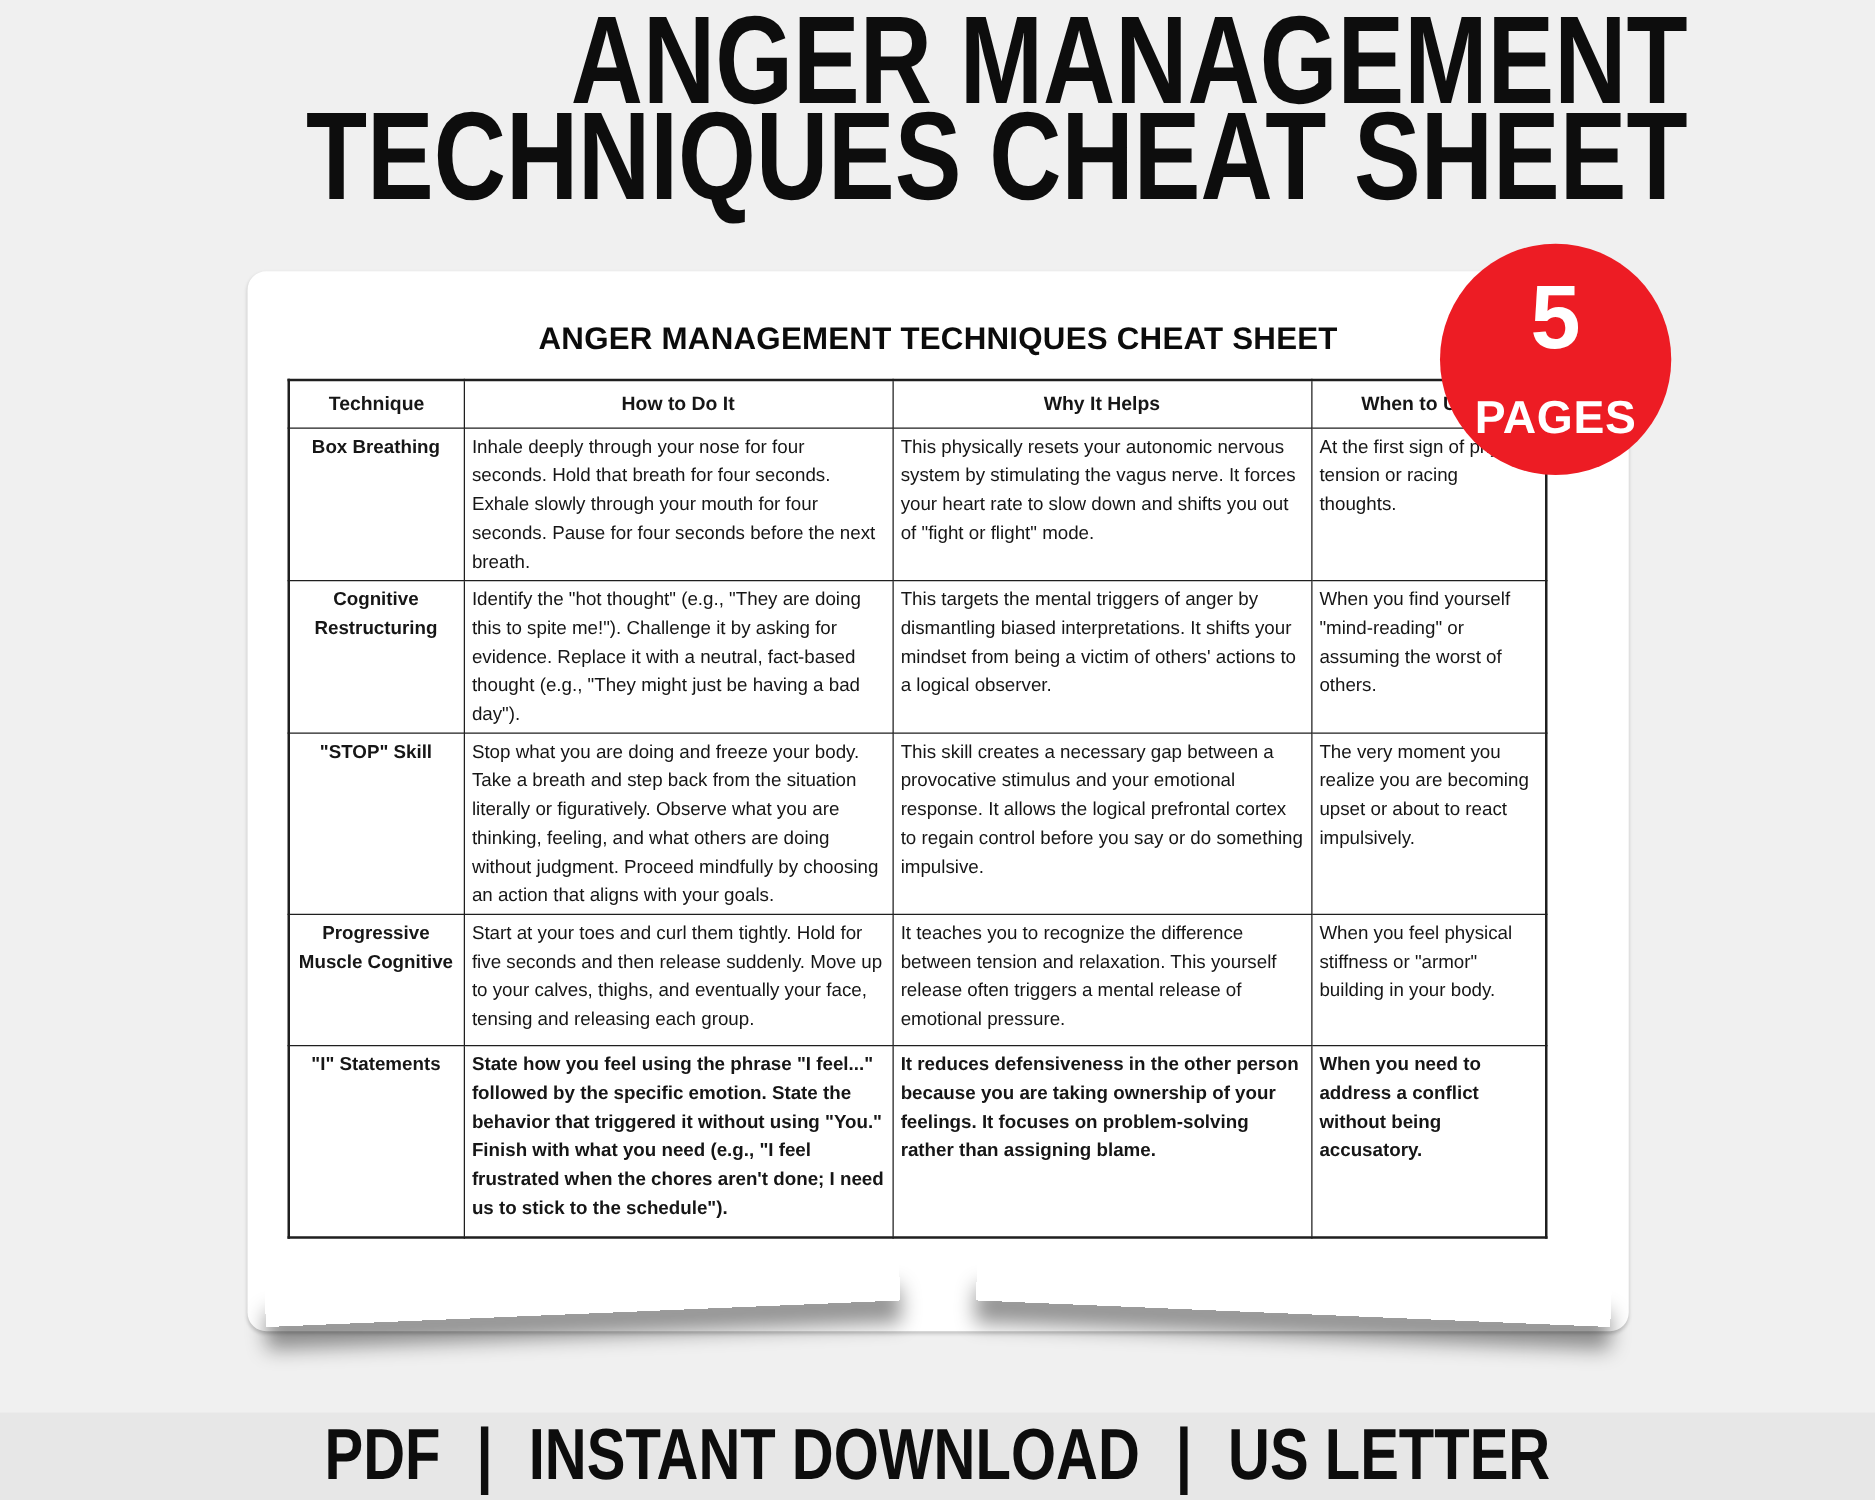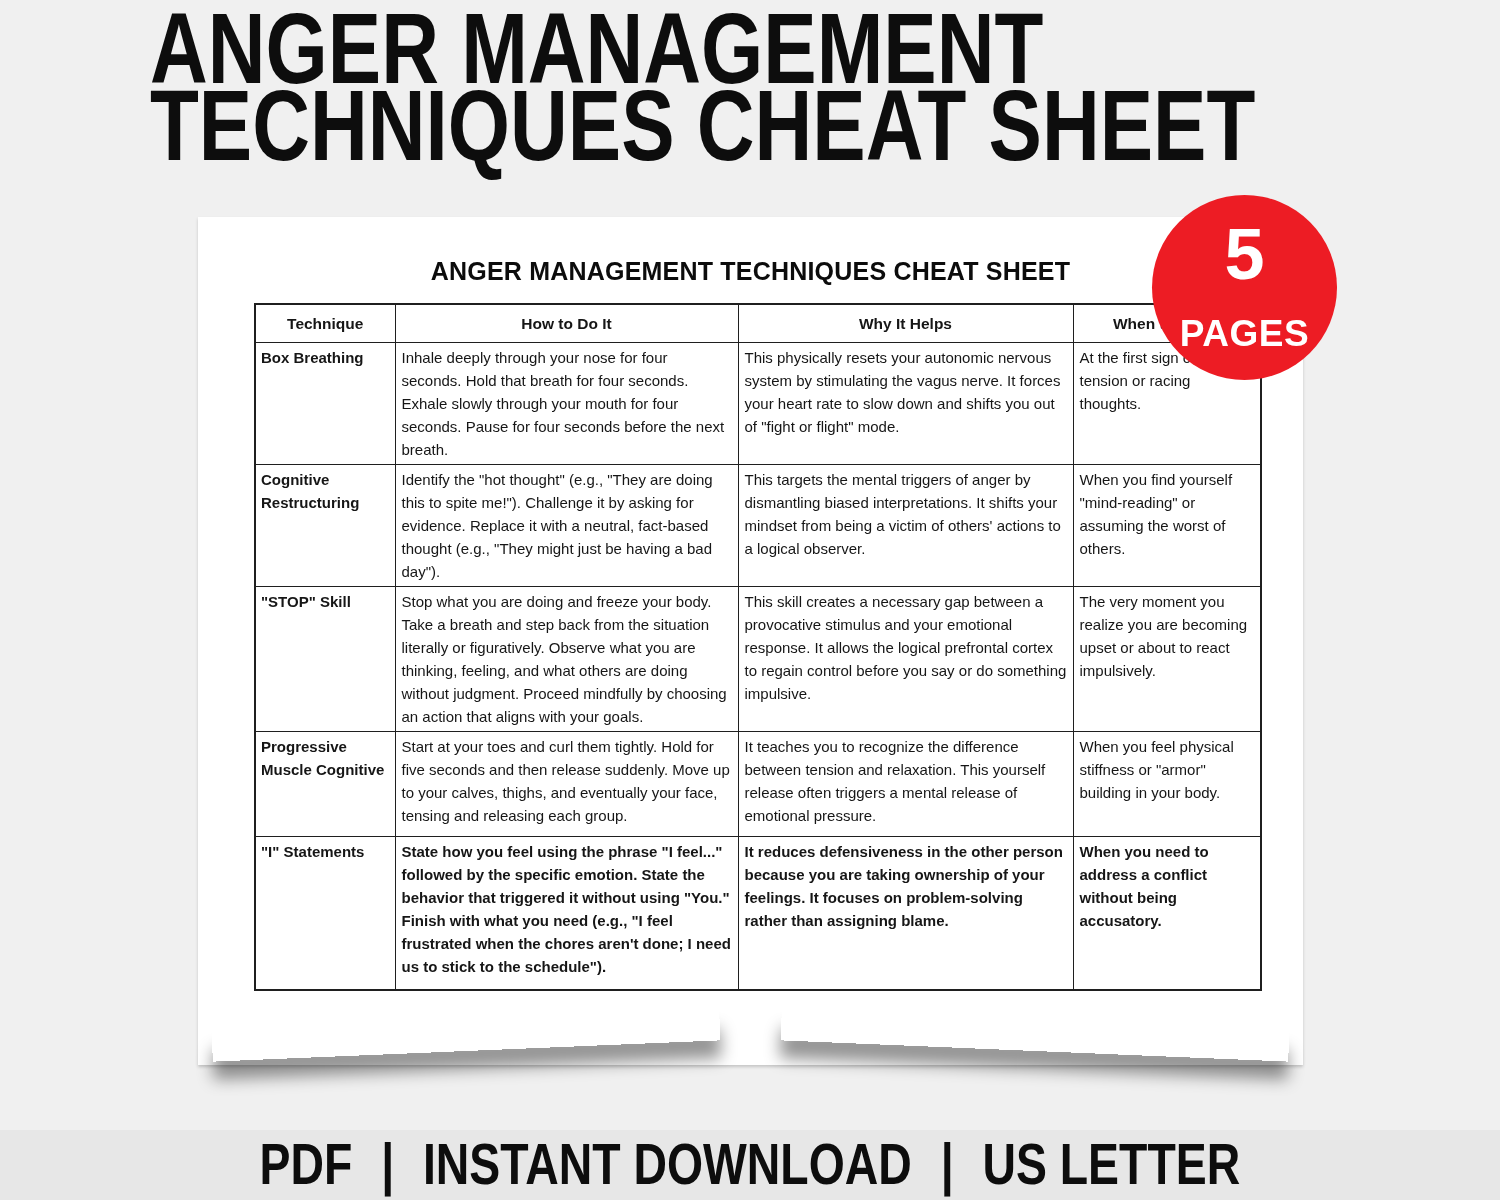--- a/index.html
+++ b/index.html
@@ -8,40 +8,41 @@
     position:relative;
     background:#f0f0f0;
     font-family:"Liberation Sans","DejaVu Sans",sans-serif;
     overflow:hidden;
     color:#111;
   }
 
   
   .banner {
     position:absolute; top:10px; left:0; width:1500px;
-    text-align:left;
+    text-align:right;
   }
   .banner-line {
     font-weight:bold;
     font-size:100px;
     line-height:77px;
     color:#0d0d0d;
     transform:scaleX(0.80);
     transform-origin:50% 50%;
     white-space:nowrap;
   }
 
   
   .paper {
     position:absolute;
     left:198px; top:217px;
     width:1105px; height:848px;
     background:#ffffff;
     box-shadow:0 2px 3px rgba(0,0,0,0.18);
     z-index:2;
+    border-radius:15px;
   }
   .paper::before, .paper::after {
     content:"";
     position:absolute;
     bottom:14px;
     width:46%;
     height:30px;
     box-shadow:0 18px 16px rgba(0,0,0,0.42);
     z-index:-1;
   }
@@ -54,21 +55,21 @@
     text-align:center;
     font-weight:bold;
     font-size:25px;
     letter-spacing:0.2px;
     color:#0c0c0c;
   }
 
   
   table.sheet {
     position:absolute;
-    left:56px; top:86px;
+    left:32px; top:86px;
     border-collapse:collapse;
     table-layout:fixed;
     width:1006px;
     border:2px solid #1f1f1f;
     background:#fff;
   }
   table.sheet th, table.sheet td {
     border:1.5px solid #1f1f1f;
     font-size:15px;
     line-height:23px;
@@ -81,21 +82,21 @@
     vertical-align:middle;
     height:38px;
     padding:2px 4px;
     font-size:15.5px;
   }
   table.sheet td {
     vertical-align:top;
     padding:3px 6px;
     text-align:left;
   }
-  table.sheet td.tech { font-weight:bold; padding-left:5px; }
+  table.sheet td.tech { font-weight:bold; padding-left:5px;text-align:center; }
   tbody tr:nth-child(1) td { height:103px; }
   tbody tr:nth-child(2) td { height:105px; }
   tbody tr:nth-child(3) td { height:145px; }
   tbody tr:nth-child(4) td { height:105px; }
   tbody tr:nth-child(5) td { height:154px;font-weight:bold; }
 
   
   .badge {
     position:absolute;
     left:1152px; top:195px;

